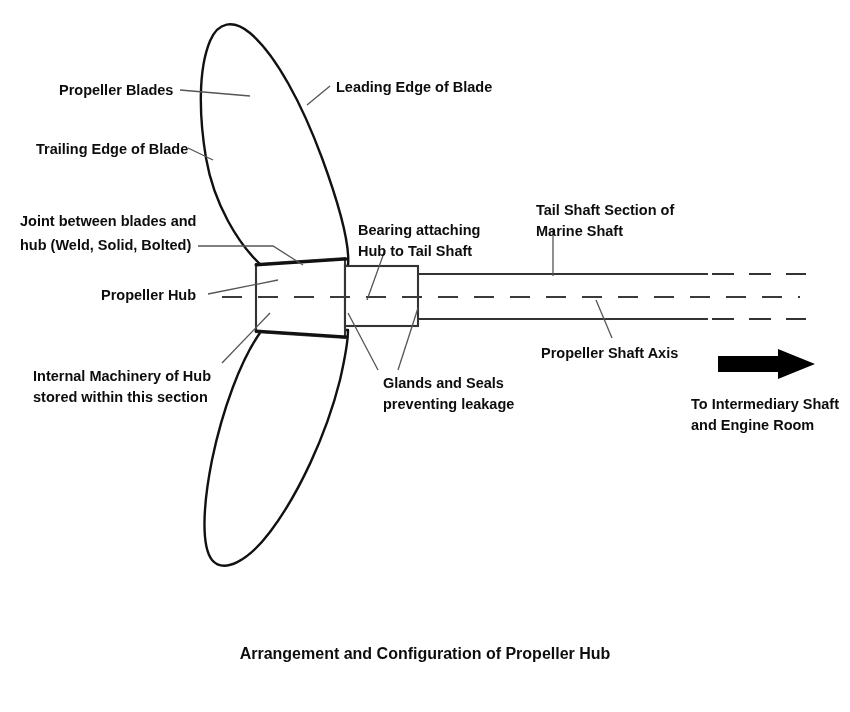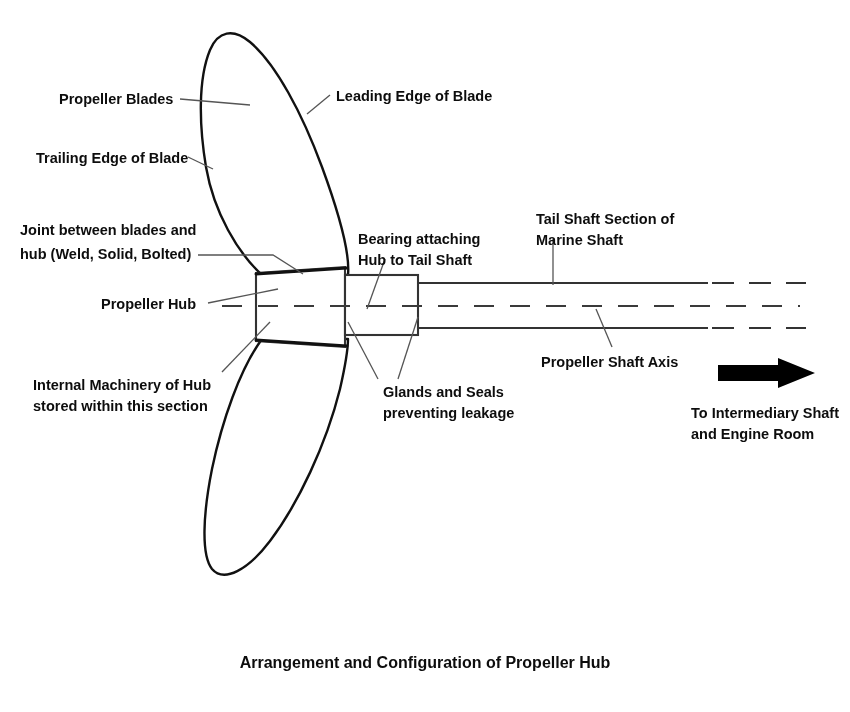--- a/index.html
+++ b/index.html
@@ -11,21 +11,21 @@
   body {
     width: 850px;
     height: 712px;
     position: relative;
     font-family: "Liberation Sans", sans-serif;
     overflow: hidden;
   }
   #diagram-root {
     position: absolute;
     left: 0;
-    top: 17px;
+    top: 8px;
     width: 850px;
     height: 504px;
   }
   svg#figure {
     position: absolute;
     left: 0;
     top: 0;
     width: 850px;
     height: 712px;
     display: block;

